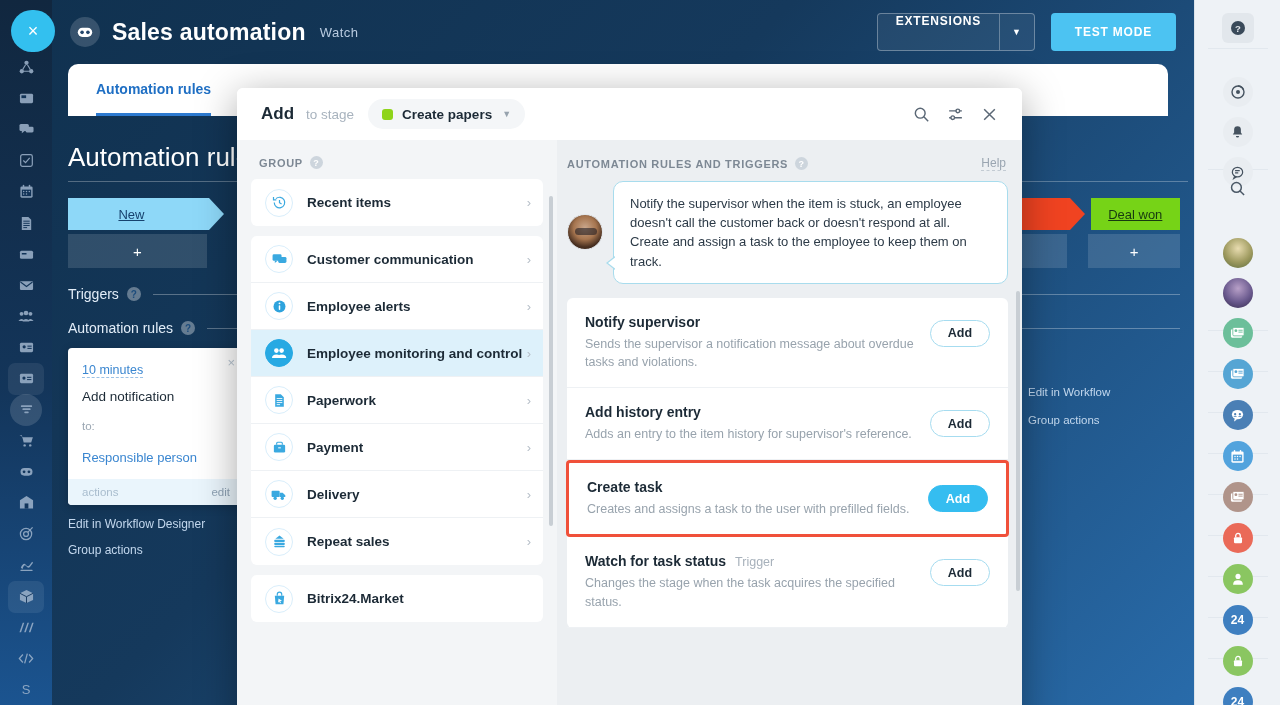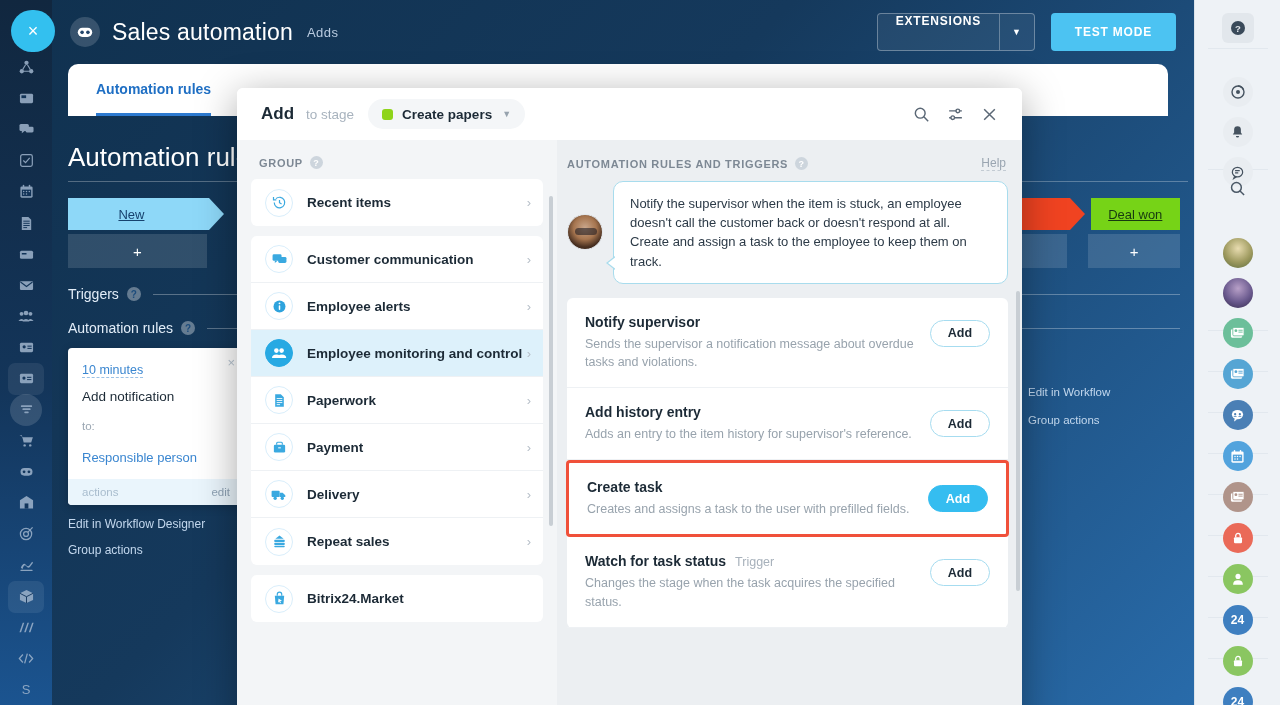--- a/index.html
+++ b/index.html
@@ -54,21 +54,21 @@
   #main-header {
     position: absolute; left: 52px; top: 0; right: 86px; height: 64px;
     display: flex; align-items: center; padding: 0 18px;
   }
   #bot-badge {
     width: 30px; height: 30px; border-radius: 50%;
     background: rgba(255,255,255,.16);
     display: flex; align-items: center; justify-content: center;
     margin-right: 12px;
   }
-  #app-title { color: #fff; font-size: 23px; font-weight: 400; letter-spacing: .2px; }
+  #app-title { color: #fff; font-size: 23px; font-weight: 700; letter-spacing: .2px; }
   #app-subtitle { color: #b9cbe0; font-size: 13px; margin-left: 14px; letter-spacing: .5px; }
   .hdr-spacer { flex: 1; }
   #extensions-btn {
     height: 38px; border: 1px solid rgba(255,255,255,.32);
     border-radius: 4px; display: flex; align-items: flex-start;
     color: #fff; font-size: 12px; font-weight: 700; letter-spacing: .8px;
     background: rgba(255,255,255,.06);
   }
   #extensions-btn .lbl { padding: 0 18px; }
   #extensions-btn .caret {
@@ -474,21 +474,21 @@
 
   <div id="main-header">
     <div id="bot-badge">
       <svg width="18" height="18" viewBox="0 0 16 16" fill="#fff">
           <rect x="1.6" y="4.2" width="12.8" height="8.2" rx="4.1"></rect>
           <circle cx="5.4" cy="8.3" r="1.6" fill="#22456b"></circle>
           <circle cx="10.6" cy="8.3" r="1.6" fill="#22456b"></circle>
         </svg>
     </div>
     <div id="app-title">Sales automation</div>
-    <div id="app-subtitle">Adds</div>
+    <div id="app-subtitle">Watch</div>
     <div class="hdr-spacer"></div>
     <div id="extensions-btn">
       <span class="lbl">EXTENSIONS</span>
       <span class="caret">▼</span>
     </div>
     <div id="testmode-btn">
       <span>TEST MODE</span>
     </div>
   </div>
 

